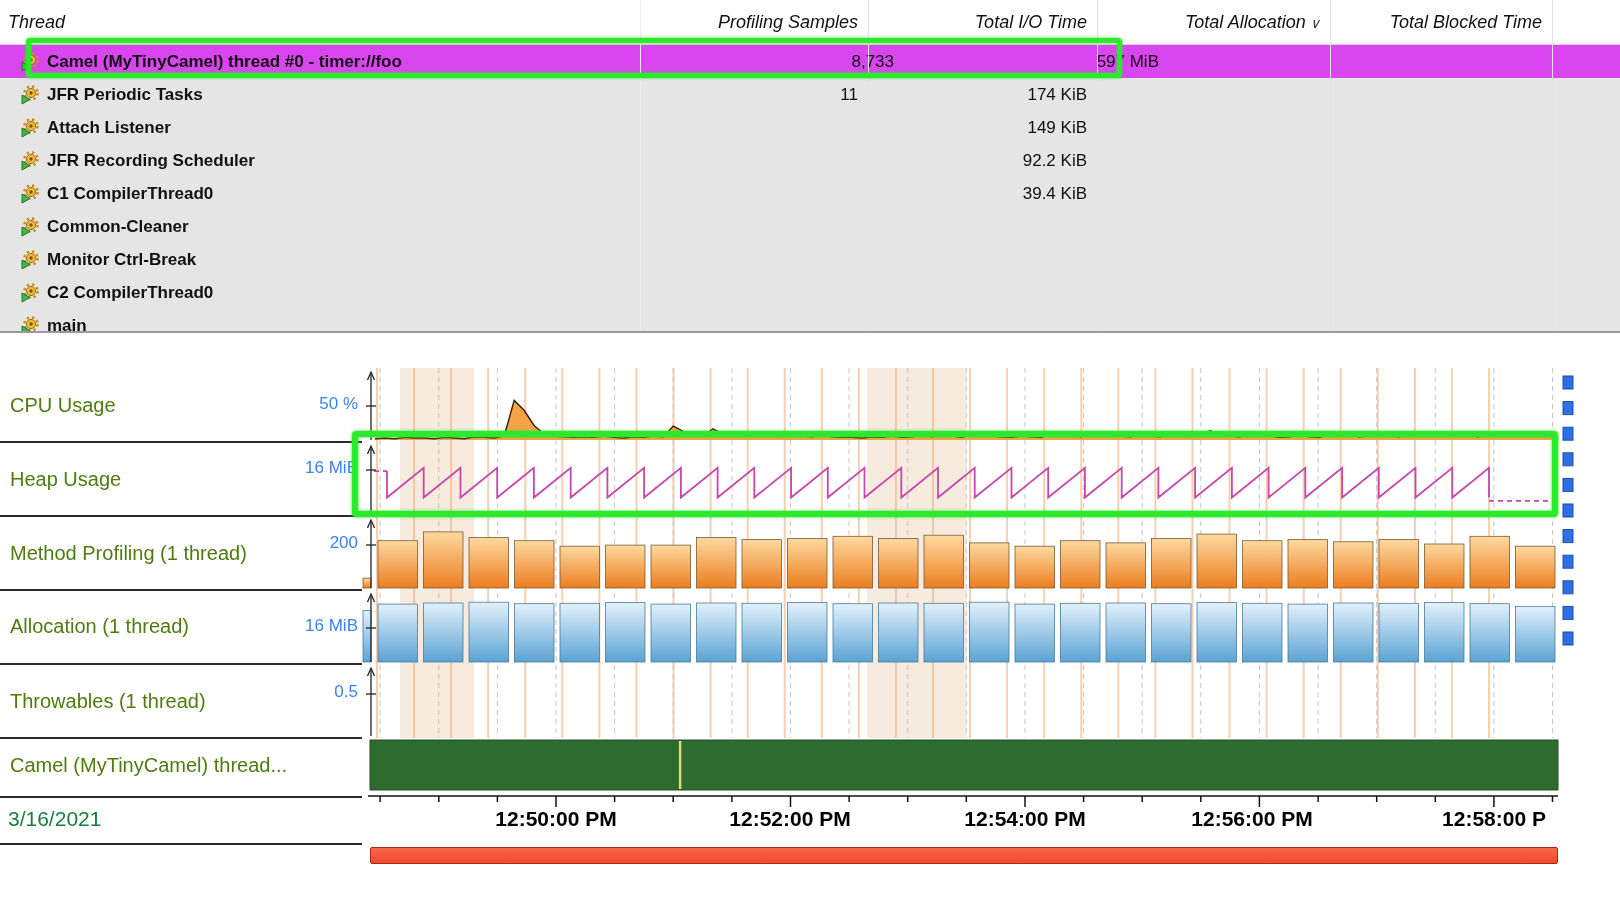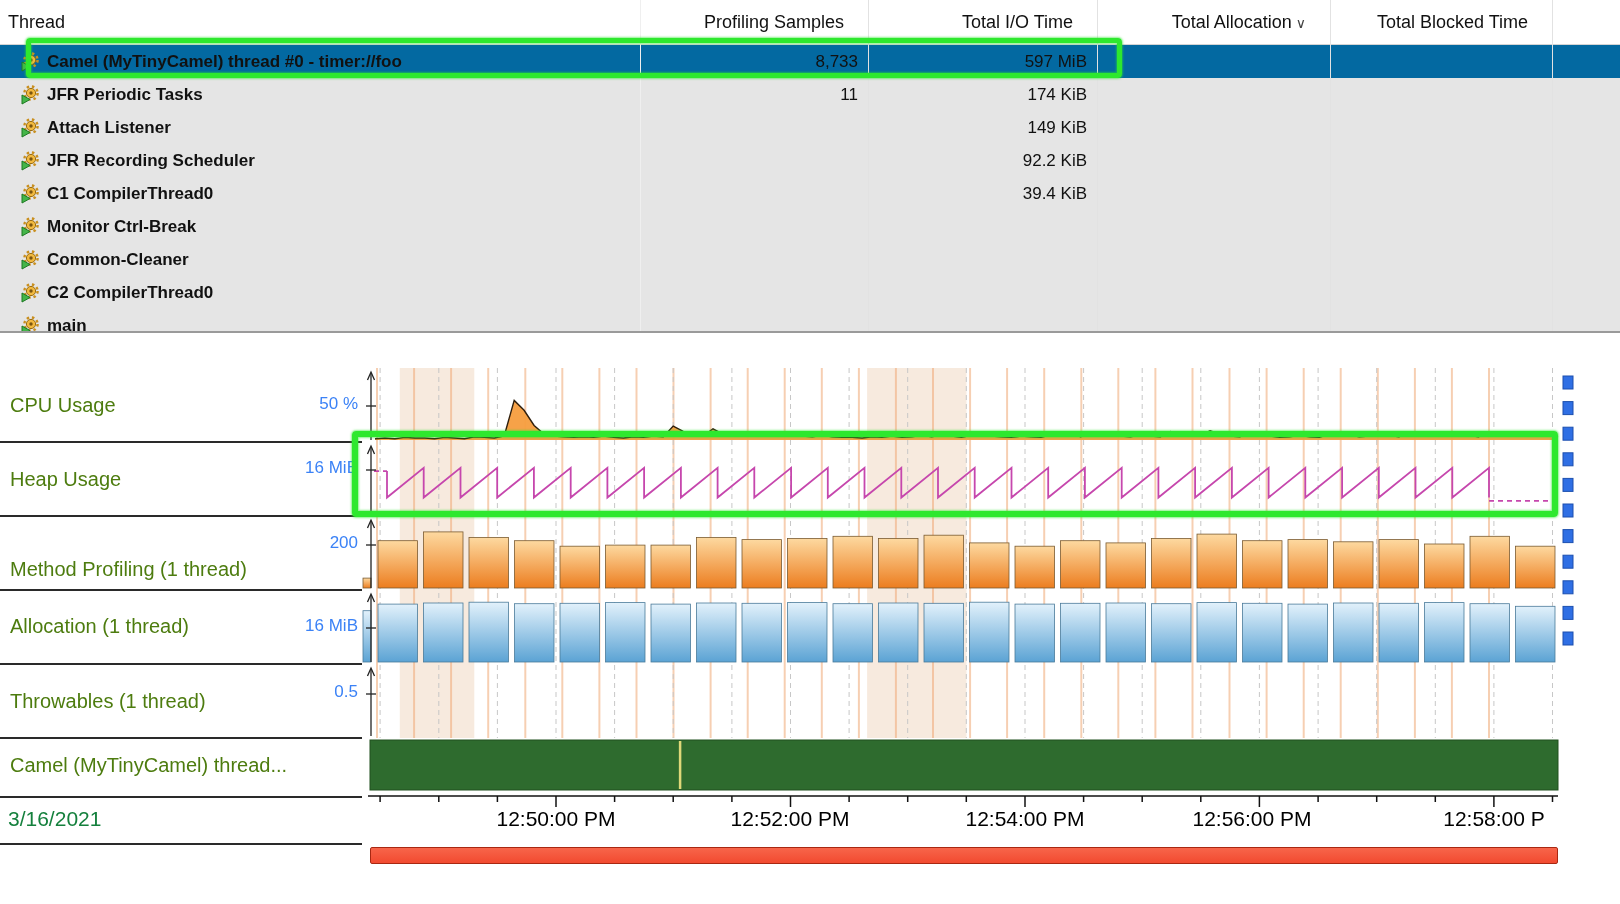--- a/index.html
+++ b/index.html
@@ -9,21 +9,21 @@
   }
   
   .thread-table{
     position:absolute;left:0;top:0;width:1620px;height:333px;
     background:#fff;border-bottom:2px solid #9a9a9a;box-sizing:border-box;overflow:hidden;
   }
   .t-header{
     display:grid;grid-template-columns:640px 228px 229px 233px 222px 68px;
     height:44px;line-height:44px;font-size:18px;border-bottom:1px solid #d4d4d4;background:#fff;
   }
-  .t-header .c{padding:0 24px;text-align:right;white-space:nowrap;overflow:hidden;}
+  .t-header .c{padding:0 10px;text-align:right;white-space:nowrap;overflow:hidden;font-style:italic;}
   .t-header .c.first{text-align:left;padding-left:8px;}
   .sort{font-size:14px;color:#444;margin-left:4px;}
   .t-row{
     display:grid;grid-template-columns:640px 228px 229px 233px 222px 68px;
     height:33px;line-height:33px;font-size:17px;background:#e5e5e5;
   }
   .t-row .name{
     font-weight:bold;display:flex;align-items:center;gap:7px;
     padding-left:20px;white-space:nowrap;overflow:hidden;
   }
@@ -37,21 +37,21 @@
   .lane-label{
     position:absolute;left:10px;width:345px;display:flex;align-items:center;
     font-size:20px;color:#4d7c0f;white-space:nowrap;overflow:hidden;
   }
   .tick-label{
     position:absolute;left:238px;width:120px;height:24px;text-align:right;
     font-size:17px;color:#3b82f6;white-space:nowrap;
   }
   .gutter-sep{position:absolute;left:0;width:362px;height:2px;background:#2a2a2a;}
   .date-label{position:absolute;left:8px;top:447px;font-size:21px;color:#15803d;}
-  .time-label{position:absolute;top:447px;transform:translateX(-50%);font-size:21px;color:#000;white-space:nowrap;}
+  .time-label{position:absolute;top:447px;transform:translateX(-50%);font-size:21px;color:#000;white-space:nowrap;font-weight:bold;}
   .timeline-scrollbar{
     position:absolute;left:370px;top:487px;width:1188px;height:17px;
     border:1px solid #a82812;border-radius:2px;box-sizing:border-box;
   }
   
   .anno{
     position:absolute;border:5px solid #2ee82e;border-radius:4px;z-index:40;
     box-sizing:border-box;pointer-events:none;
     box-shadow:0 0 2px 1px rgba(46,230,46,.55), inset 0 0 2px 1px rgba(46,230,46,.55);
   }
@@ -63,21 +63,21 @@
 <div class="thread-table">
   <div class="t-header">
     <div class="c first">Thread</div>
     <div class="c">Profiling Samples</div>
     <div class="c">Total I/O Time</div>
     <div class="c"><span>Total Allocation</span><span class="sort">∨</span></div>
     <div class="c">Total Blocked Time</div>
     <div class="c"></div>
   </div>
 
-  <div class="t-row selected" style="background: #0369a1;">
+  <div class="t-row selected" style="background: #d946ef; gap: 36px;">
     <div class="name">
       <svg class="thread-icon" width="20" height="20" viewBox="0 0 20 20">
           <circle cx="11" cy="8" r="6.6" fill="none" stroke="#c98f1e" stroke-width="2.4" stroke-dasharray="2.5,2.8"></circle>
           <circle cx="11" cy="8" r="4.6" fill="#f2b93f" stroke="#9a6d12"></circle>
           <circle cx="11" cy="8" r="1.7" fill="#7a5510"></circle>
           <path d="M2,10 L10,14.5 L2,19 Z" fill="#44b549" stroke="#1d7a23"></path>
         </svg>
       <span>Camel (MyTinyCamel) thread #0 - timer://foo</span>
     </div>
     <div class="num">8,733</div>
@@ -156,38 +156,38 @@
   </div>
 
   <div class="t-row">
     <div class="name">
       <svg class="thread-icon" width="20" height="20" viewBox="0 0 20 20">
           <circle cx="11" cy="8" r="6.6" fill="none" stroke="#c98f1e" stroke-width="2.4" stroke-dasharray="2.5,2.8"></circle>
           <circle cx="11" cy="8" r="4.6" fill="#f2b93f" stroke="#9a6d12"></circle>
           <circle cx="11" cy="8" r="1.7" fill="#7a5510"></circle>
           <path d="M2,10 L10,14.5 L2,19 Z" fill="#44b549" stroke="#1d7a23"></path>
         </svg>
+      <span>Common-Cleaner</span>
+    </div>
+    <div class="num"></div>
+    <div class="num"></div>
+    <div class="num"></div>
+    <div class="num"></div>
+    <div></div>
+  </div>
+
+  <div class="t-row">
+    <div class="name">
+      <svg class="thread-icon" width="20" height="20" viewBox="0 0 20 20">
+          <circle cx="11" cy="8" r="6.6" fill="none" stroke="#c98f1e" stroke-width="2.4" stroke-dasharray="2.5,2.8"></circle>
+          <circle cx="11" cy="8" r="4.6" fill="#f2b93f" stroke="#9a6d12"></circle>
+          <circle cx="11" cy="8" r="1.7" fill="#7a5510"></circle>
+          <path d="M2,10 L10,14.5 L2,19 Z" fill="#44b549" stroke="#1d7a23"></path>
+        </svg>
       <span>Monitor Ctrl-Break</span>
-    </div>
-    <div class="num"></div>
-    <div class="num"></div>
-    <div class="num"></div>
-    <div class="num"></div>
-    <div></div>
-  </div>
-
-  <div class="t-row">
-    <div class="name">
-      <svg class="thread-icon" width="20" height="20" viewBox="0 0 20 20">
-          <circle cx="11" cy="8" r="6.6" fill="none" stroke="#c98f1e" stroke-width="2.4" stroke-dasharray="2.5,2.8"></circle>
-          <circle cx="11" cy="8" r="4.6" fill="#f2b93f" stroke="#9a6d12"></circle>
-          <circle cx="11" cy="8" r="1.7" fill="#7a5510"></circle>
-          <path d="M2,10 L10,14.5 L2,19 Z" fill="#44b549" stroke="#1d7a23"></path>
-        </svg>
-      <span>Common-Cleaner</span>
     </div>
     <div class="num"></div>
     <div class="num"></div>
     <div class="num"></div>
     <div class="num"></div>
     <div></div>
   </div>
 
   <div class="t-row">
     <div class="name">
@@ -428,21 +428,21 @@
         <rect x="1563" y="272.0" width="10" height="13" fill="#2f6fe4" stroke="#1c4fae"></rect>
       </g>
     </svg>
 
   <div class="lane-label" style="top:8px;height:74px">
       <span>CPU Usage</span>
     </div>
   <div class="lane-label" style="top:82px;height:74px">
       <span>Heap Usage</span>
     </div>
-  <div class="lane-label" style="top:172px;height:74px">
+  <div class="lane-label" style="top:156px;height:74px">
       <span>Method Profiling (1 thread)</span>
     </div>
   <div class="lane-label" style="top:230px;height:72px">
       <span>Allocation (1 thread)</span>
     </div>
   <div class="lane-label" style="top:304px;height:74px">
       <span>Throwables (1 thread)</span>
     </div>
   <div class="lane-label" style="top:380px;height:50px">
       <span>Camel (MyTinyCamel) thread...</span>

